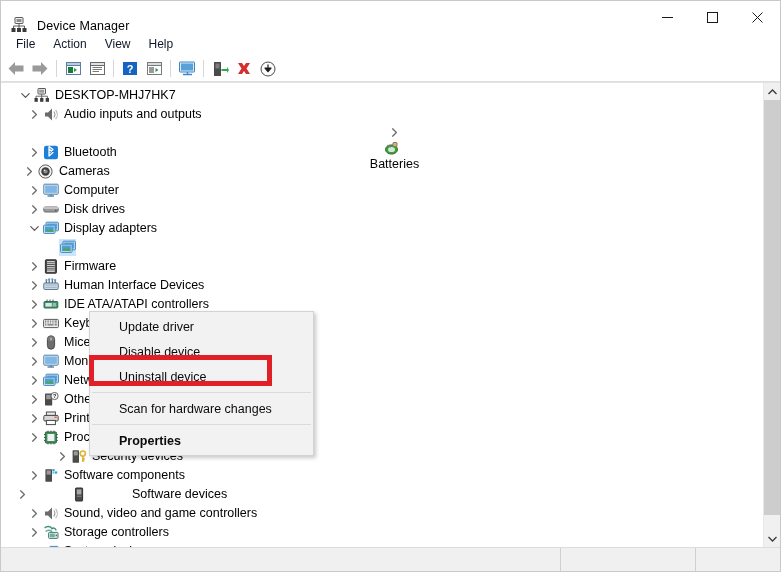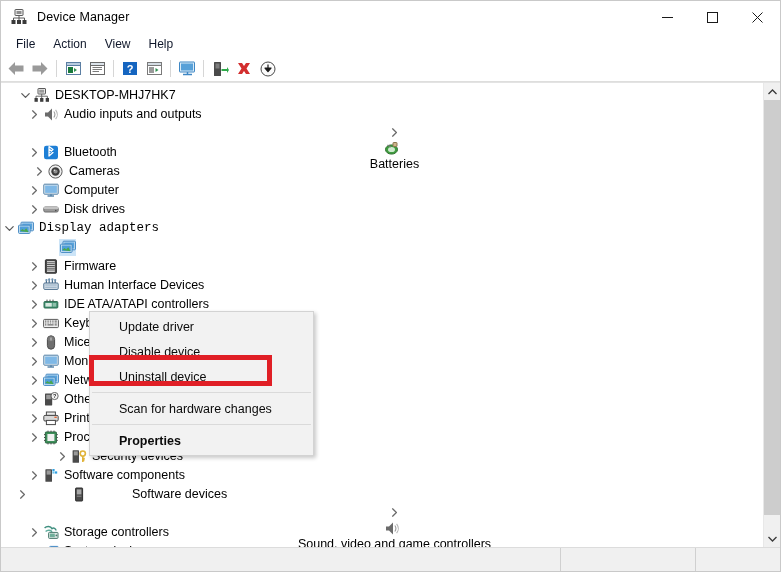--- a/index.html
+++ b/index.html
@@ -14,21 +14,21 @@
     position: relative;
     width: 781px; height: 572px;
     background: #ffffff;
     border: 1px solid #c9c9c9;
     display: flex; flex-direction: column;
   }
 
   
   #titlebar {
     height: 32px; min-height: 32px;
-    display: flex; align-items: center;
+    display: flex; align-items: flex-end;
     background: #ffffff;
     position: relative;
   }
   #title-icon { width: 17px; height: 16px; margin-left: 10px; position: relative; }
   #title-text {
     font-size: 12.5px; color: #000; margin-left: 9px; letter-spacing: .1px;
     white-space: nowrap;
   }
   #winbtns { position: absolute; right: 0; top: 0; height: 32px; display: flex; }
   .winbtn {
@@ -367,21 +367,21 @@
             </svg>
           </div>
           <div class="row-icon">
             <svg width="16" height="15" viewBox="0 0 16 15">
         <rect x="1" y="0.8" width="14" height="13.4" rx="2.2" fill="#1d7fd6"></rect>
         <path d="M6 4 L10 7.5 L6 11 M6 11 L6 1.5 L10 4.5 L6 8" fill="none" stroke="#fff" stroke-width="1.25" stroke-linejoin="round" stroke-linecap="round"></path>
       </svg>
           </div>
           <span class="row-label">Bluetooth</span>
         </div>
-        <div class="row" style="padding-left: 30px;">
+        <div class="row" style="padding-left: 20px;">
           <div class="twisty">
             <svg width="9" height="9" viewBox="0 0 9 9">
               <path d="M2.6 0.8 L6.4 4.5 L2.6 8.2" fill="none" stroke="#6a6a6a" stroke-width="1.25" stroke-linecap="round" stroke-linejoin="round"></path>
             </svg>
           </div>
           <div class="row-icon">
             <svg width="16" height="15" viewBox="0 0 16 15">
         <circle cx="7.5" cy="7.5" r="6.6" fill="#efefef" stroke="#5a5a5a"></circle>
         <circle cx="7.5" cy="7.5" r="4.2" fill="#3c3c3c"></circle>
         <circle cx="7.5" cy="7.5" r="2.1" fill="#8e8e8e"></circle>
@@ -414,21 +414,21 @@
           </div>
           <div class="row-icon">
             <svg width="16" height="15" viewBox="0 0 16 15">
         <rect x="0.8" y="5" width="14.4" height="5" rx="1.4" fill="#9a9a9a" stroke="#6b6b6b"></rect>
         <rect x="0.8" y="5" width="14.4" height="2" fill="#c3c3c3"></rect>
         <circle cx="12.8" cy="8.5" r="0.8" fill="#4a4a4a"></circle>
       </svg>
           </div>
           <span class="row-label">Disk drives</span>
         </div>
-        <div class="row" style=" font-family: Liberation Mono, monospace;">
+        <div class="row" style="padding-left: 25px;">
           <div class="twisty">
             <svg width="9" height="9" viewBox="0 0 9 9">
               <path d="M0.8 2.6 L4.5 6.4 L8.2 2.6" fill="none" stroke="#5a5a5a" stroke-width="1.25" stroke-linecap="round" stroke-linejoin="round"></path>
             </svg>
           </div>
           <div class="row-icon">
             <svg width="16" height="15" viewBox="0 0 16 15">
         <rect x="3" y="1.2" width="12.4" height="8.6" rx="0.8" fill="#dce9f4" stroke="#3f86c2"></rect>
         <rect x="4.2" y="2.4" width="10" height="6.2" fill="#59a4dd"></rect>
         <rect x="0.6" y="4.2" width="11.4" height="8.2" rx="0.8" fill="#e4f0f8" stroke="#3f86c2"></rect>
@@ -655,21 +655,21 @@
           </div>
           <div class="row-icon">
             <svg width="16" height="15" viewBox="0 0 16 15">
         <rect x="4.6" y="1" width="7" height="13" rx="0.6" fill="#4a4a4a" stroke="#2e2e2e"></rect>
         <rect x="5.8" y="2.4" width="4.6" height="5" fill="#a8a8a8"></rect>
         <rect x="5.8" y="8.6" width="4.6" height="1.4" fill="#7a7a7a"></rect>
       </svg>
           </div>
           <span class="row-label">Software devices</span>
         </div>
-        <div class="row" style="padding-left: 25px; flex-direction: column;">
+        <div class="row" style="padding-left: 25px;">
           <div class="twisty">
             <svg width="9" height="9" viewBox="0 0 9 9">
               <path d="M2.6 0.8 L6.4 4.5 L2.6 8.2" fill="none" stroke="#6a6a6a" stroke-width="1.25" stroke-linecap="round" stroke-linejoin="round"></path>
             </svg>
           </div>
           <div class="row-icon">
             <svg width="16" height="15" viewBox="0 0 16 15">
         <path d="M2 5.5 L5 5.5 L9 1.5 L9 13.5 L5 9.5 L2 9.5 Z" fill="#6b6b6b"></path>
         <path d="M10.8 4.5 A5 5 0 0 1 10.8 10.5" fill="none" stroke="#9a9a9a" stroke-width="1.1"></path>
         <path d="M12.6 2.8 A7.5 7.5 0 0 1 12.6 12.2" fill="none" stroke="#b4b4b4" stroke-width="1.1"></path>

